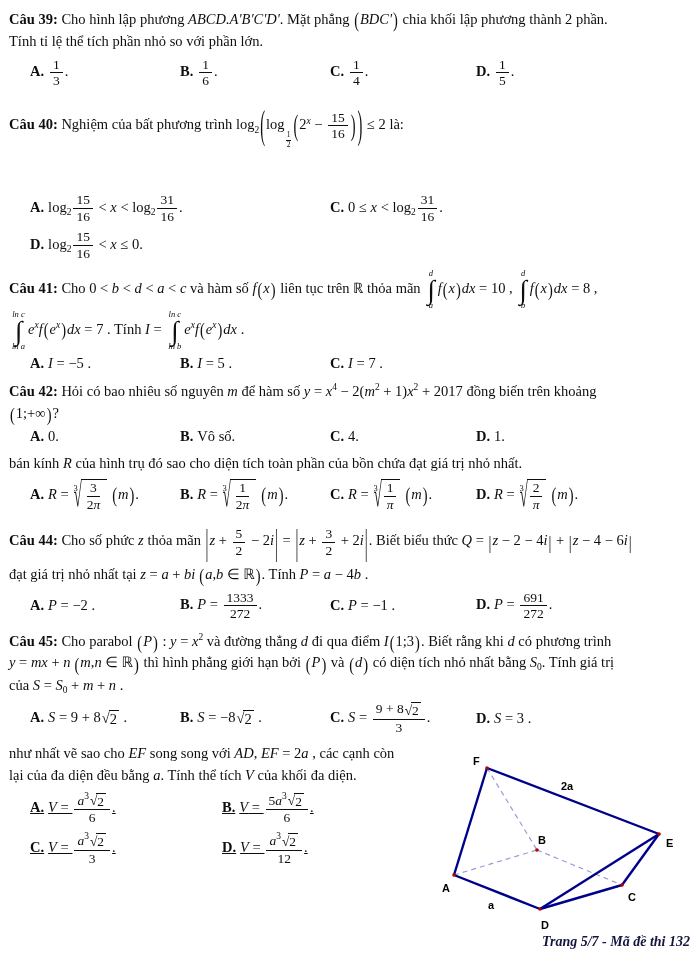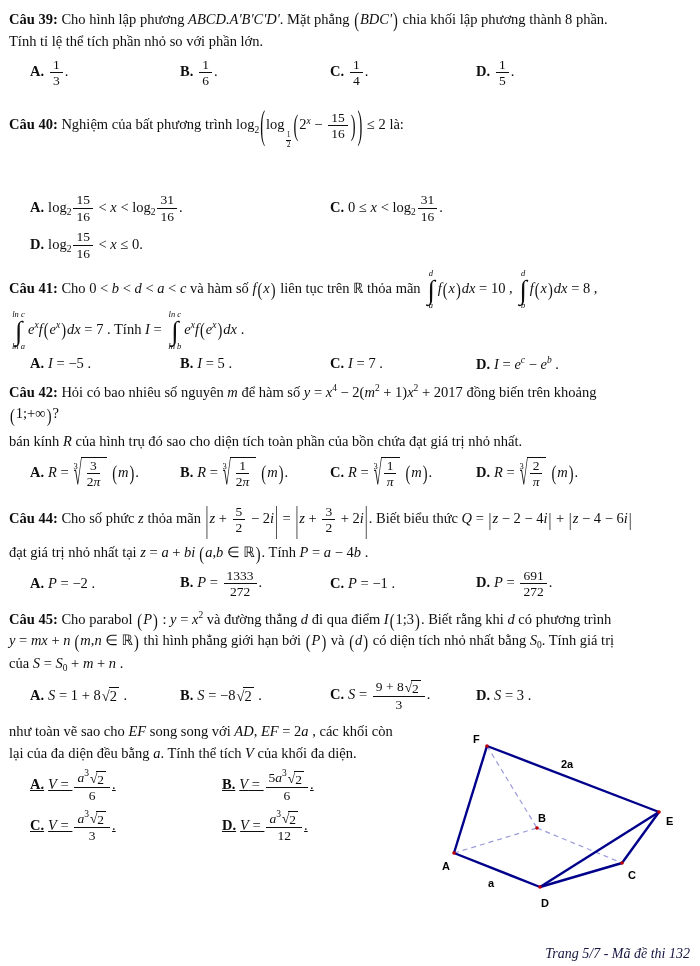--- a/index.html
+++ b/index.html
@@ -34,31 +34,31 @@
   .m-rbody{border-top:1.2px solid #0e0e0e;padding:0 2px 0 1px;display:inline-flex;align-items:center;}
   .m-int{display:inline-flex;flex-direction:column;align-items:center;vertical-align:middle;line-height:1;margin:0 3px;}
   .m-ib{font-size:8.5px;font-style:italic;line-height:1.1;}
   .m-is{font-size:27px;line-height:0.82;}
   .m-big{display:inline-block;vertical-align:middle;transform-origin:center;line-height:1;margin:0 1px;}
   
   .q-flex{display:flex;align-items:flex-start;}
   .q-flex .q-body{width:424px;flex:none;}
   .fig-wrap{flex:1;padding:4px 0 0 4px;}
   .footer{
-    position:absolute;right:10px;bottom:4px;
-    font-weight:normal;font-style:italic;font-size:14px;
+    position:absolute;right:10px;bottom:16px;
+    font-weight:bold;font-style:italic;font-size:14px;
   }
 </style>
 </head>
 <body>
 
 <main class="page">
     <section class="question">
       <div class="q-body">
-        <div class="q-line"><span class="m-b">Câu 39:</span><span class="m-s"> Cho hình lập phương </span><span class="m-i">ABCD.A'B'C'D'</span><span class="m-s">. Mặt phẳng </span><span class="m-big" style="transform: scaleY(1.5);">(</span><span class="m-i">BDC'</span><span class="m-big" style="transform: scaleY(1.5);">)</span><span class="m-s"> chia khối lập phương thành 8 phần.</span></div>
+        <div class="q-line"><span class="m-b">Câu 39:</span><span class="m-s"> Cho hình lập phương </span><span class="m-i">ABCD.A'B'C'D'</span><span class="m-s">. Mặt phẳng </span><span class="m-big" style="transform: scaleY(1.5);">(</span><span class="m-i">BDC'</span><span class="m-big" style="transform: scaleY(1.5);">)</span><span class="m-s"> chia khối lập phương thành 2 phần.</span></div>
         <div class="q-line"><span class="m-s">Tính tỉ lệ thể tích phần nhỏ so với phần lớn.</span></div>
         <div class="opts c4">
           <div class="opt"><span class="opt-k">A.</span><span class="opt-m"><span class="m-frac">
                 <span class="m-num"><span class="m-s">1</span></span>
                 <span class="m-den"><span class="m-s">3</span></span>
               </span><span class="m-s">.</span></span></div>
           <div class="opt"><span class="opt-k">B.</span><span class="opt-m"><span class="m-frac">
                 <span class="m-num"><span class="m-s">1</span></span>
                 <span class="m-den"><span class="m-s">6</span></span>
               </span><span class="m-s">.</span></span></div>
@@ -118,28 +118,33 @@
             <span class="m-ib">ln a</span>
           </span><span class="m-i">e</span><span class="m-sup m-i">x</span><span class="m-i">f</span><span class="m-big" style="transform: scaleY(1.25);">(</span><span class="m-i">e</span><span class="m-sup m-i">x</span><span class="m-big" style="transform: scaleY(1.25);">)</span><span class="m-i">dx</span><span class="m-s"> = 7 . Tính </span><span class="m-i">I</span><span class="m-s"> = </span><span class="m-int">
             <span class="m-ib">ln c</span>
             <span class="m-is">∫</span>
             <span class="m-ib">ln b</span>
           </span><span class="m-i">e</span><span class="m-sup m-i">x</span><span class="m-i">f</span><span class="m-big" style="transform: scaleY(1.25);">(</span><span class="m-i">e</span><span class="m-sup m-i">x</span><span class="m-big" style="transform: scaleY(1.25);">)</span><span class="m-i">dx</span><span class="m-s"> .</span></div>
         <div class="opts c4">
           <div class="opt"><span class="opt-k">A.</span><span class="opt-m"><span class="m-i">I</span><span class="m-s"> = −5 .</span></span></div>
           <div class="opt"><span class="opt-k">B.</span><span class="opt-m"><span class="m-i">I</span><span class="m-s"> = 5 .</span></span></div>
           <div class="opt"><span class="opt-k">C.</span><span class="opt-m"><span class="m-i">I</span><span class="m-s"> = 7 .</span></span></div>
-          <div class="opt"><span class="opt-k">D.</span><span class="opt-m"><span class="m-i">I</span><span class="m-s"> = </span><span class="m-i">e</span><span class="m-sup m-i">c</span><span class="m-s"> − </span><span class="m-i">e</span><span class="m-sup m-i">b</span><span class="m-s"> .</span></span></div>
         </div>
       </div>
     </section>
     <section class="question">
       <div class="q-body">
         <div class="q-line"><span class="m-b">Câu 42:</span><span class="m-s"> Hỏi có bao nhiêu số nguyên </span><span class="m-i">m</span><span class="m-s"> để hàm số </span><span class="m-i">y</span><span class="m-s"> = </span><span class="m-i">x</span><span class="m-sup">4</span><span class="m-s"> − 2(</span><span class="m-i">m</span><span class="m-sup">2</span><span class="m-s"> + 1)</span><span class="m-i">x</span><span class="m-sup">2</span><span class="m-s"> + 2017  đồng biến trên khoảng</span></div>
         <div class="q-line"><span class="m-big" style="transform: scaleY(1.35);">(</span><span class="m-s">1;+∞</span><span class="m-big" style="transform: scaleY(1.35);">)</span><span class="m-s">?</span></div>
+        <div class="opts c4">
+          <div class="opt"><span class="opt-k">A.</span><span class="opt-m"><span class="m-s">0.</span></span></div>
+          <div class="opt"><span class="opt-k">B.</span><span class="opt-m"><span class="m-s">Vô số.</span></span></div>
+          <div class="opt"><span class="opt-k">C.</span><span class="opt-m"><span class="m-s">4.</span></span></div>
+          <div class="opt"><span class="opt-k">D.</span><span class="opt-m"><span class="m-s">1.</span></span></div>
+        </div>
       </div>
     </section>
     <section class="question">
       <div class="q-body">
         <div class="q-line"><span class="m-s">bán kính </span><span class="m-i">R</span><span class="m-s"> của hình trụ đó sao cho diện tích toàn phần của bồn chứa đạt giá trị nhỏ nhất.</span></div>
         <div class="opts c4">
           <div class="opt"><span class="opt-k">A.</span><span class="opt-m"><span class="m-i">R</span><span class="m-s"> = </span><span class="m-root">
                 <span class="m-ridx">3</span>
                 <span class="m-rad" style="transform: scaleY(2.3);">√</span>
                 <span class="m-rbody">
@@ -205,21 +210,21 @@
               </span><span class="m-s">.</span></span></div>
         </div>
       </div>
     </section>
     <section class="question">
       <div class="q-body">
         <div class="q-line"><span class="m-b">Câu 45:</span><span class="m-s"> Cho parabol </span><span class="m-big" style="transform: scaleY(1.35);">(</span><span class="m-i">P</span><span class="m-big" style="transform: scaleY(1.35);">)</span><span class="m-s"> : </span><span class="m-i">y</span><span class="m-s"> = </span><span class="m-i">x</span><span class="m-sup">2</span><span class="m-s"> và đường thẳng </span><span class="m-i">d</span><span class="m-s"> đi qua điểm </span><span class="m-i">I</span><span class="m-big" style="transform: scaleY(1.35);">(</span><span class="m-s">1;3</span><span class="m-big" style="transform: scaleY(1.35);">)</span><span class="m-s">. Biết rằng khi </span><span class="m-i">d</span><span class="m-s"> có phương trình</span></div>
         <div class="q-line"><span class="m-i">y</span><span class="m-s"> = </span><span class="m-i">mx</span><span class="m-s"> + </span><span class="m-i">n</span><span style="display: inline-block; width: 3px;"></span><span class="m-big" style="transform: scaleY(1.35);">(</span><span class="m-i">m</span><span class="m-s">,</span><span class="m-i">n</span><span class="m-s"> ∈ ℝ</span><span class="m-big" style="transform: scaleY(1.35);">)</span><span class="m-s"> thì hình phẳng giới hạn bởi </span><span class="m-big" style="transform: scaleY(1.35);">(</span><span class="m-i">P</span><span class="m-big" style="transform: scaleY(1.35);">)</span><span class="m-s"> và </span><span class="m-big" style="transform: scaleY(1.35);">(</span><span class="m-i">d</span><span class="m-big" style="transform: scaleY(1.35);">)</span><span class="m-s"> có diện tích nhỏ nhất bằng </span><span class="m-i">S</span><span class="m-sub">0</span><span class="m-s">. Tính giá trị</span></div>
         <div class="q-line"><span class="m-s">của </span><span class="m-i">S</span><span class="m-s"> = </span><span class="m-i">S</span><span class="m-sub">0</span><span class="m-s"> + </span><span class="m-i">m</span><span class="m-s"> + </span><span class="m-i">n</span><span class="m-s"> .</span></div>
         <div class="opts c4">
-          <div class="opt"><span class="opt-k">A.</span><span class="opt-m"><span class="m-i">S</span><span class="m-s"> = 1 + 8</span><span class="m-root">
+          <div class="opt"><span class="opt-k">A.</span><span class="opt-m"><span class="m-i">S</span><span class="m-s"> = 9 + 8</span><span class="m-root">
                 <span class="m-rad">√</span>
                 <span class="m-rbody">
                   <span class="m-s">2</span>
                 </span>
               </span><span class="m-s"> .</span></span></div>
           <div class="opt"><span class="opt-k">B.</span><span class="opt-m"><span class="m-i">S</span><span class="m-s"> = −8</span><span class="m-root">
                 <span class="m-rad">√</span>
                 <span class="m-rbody">
                   <span class="m-s">2</span>
                 </span>
@@ -232,21 +237,21 @@
                     </span>
                   </span></span>
                 <span class="m-den"><span class="m-s">3</span></span>
               </span><span class="m-s">.</span></span></div>
           <div class="opt"><span class="opt-k">D.</span><span class="opt-m"><span class="m-i">S</span><span class="m-s"> = 3 .</span></span></div>
         </div>
       </div>
     </section>
     <section class="question q-flex">
       <div class="q-body">
-        <div class="q-line"><span class="m-s">như toàn vẽ sao cho </span><span class="m-i">EF</span><span class="m-s"> song song với </span><span class="m-i">AD</span><span class="m-s">,  </span><span class="m-i">EF</span><span class="m-s"> = 2</span><span class="m-i">a</span><span class="m-s"> , các khối còn</span></div>
+        <div class="q-line"><span class="m-s">như nhất vẽ sao cho </span><span class="m-i">EF</span><span class="m-s"> song song với </span><span class="m-i">AD</span><span class="m-s">,  </span><span class="m-i">EF</span><span class="m-s"> = 2</span><span class="m-i">a</span><span class="m-s"> , các cạnh còn</span></div>
         <div class="q-line"><span class="m-s">lại của đa diện đều bằng </span><span class="m-i">a</span><span class="m-s">. Tính thể tích  </span><span class="m-i">V</span><span class="m-s">  của khối đa diện.</span></div>
         <div class="opts c2n">
           <div class="opt"><span class="opt-k">A.</span><span class="opt-m"><span class="m-i">V</span><span class="m-s"> = </span><span class="m-frac">
                 <span class="m-num"><span class="m-i">a</span><span class="m-sup">3</span><span class="m-root">
                     <span class="m-rad">√</span>
                     <span class="m-rbody">
                       <span class="m-s">2</span>
                     </span>
                   </span></span>
                 <span class="m-den"><span class="m-s">6</span></span>

